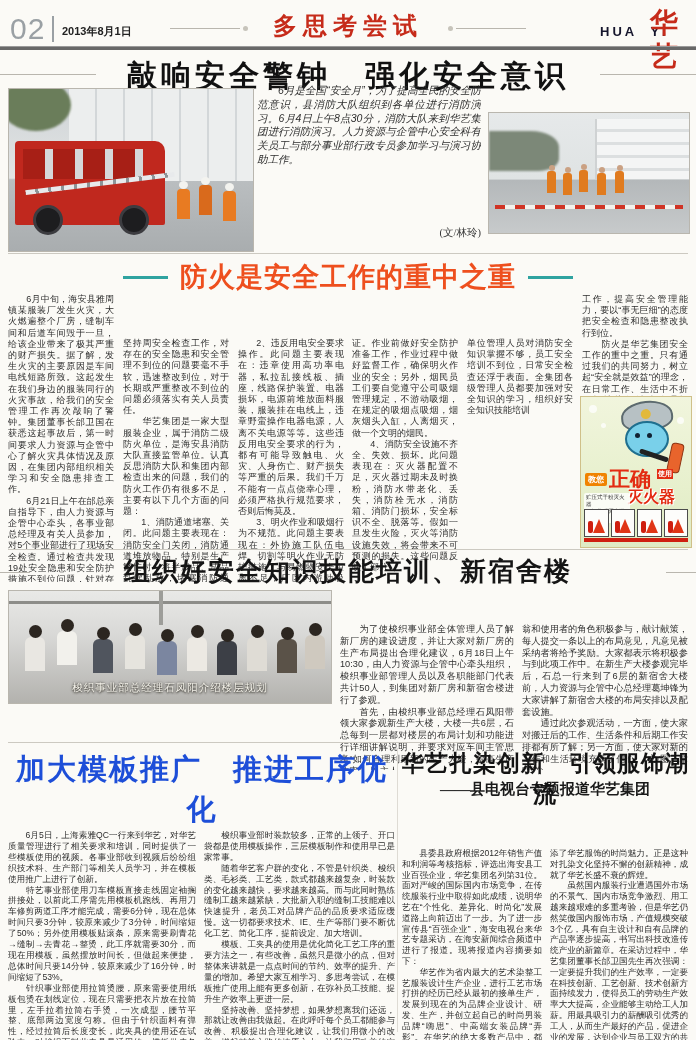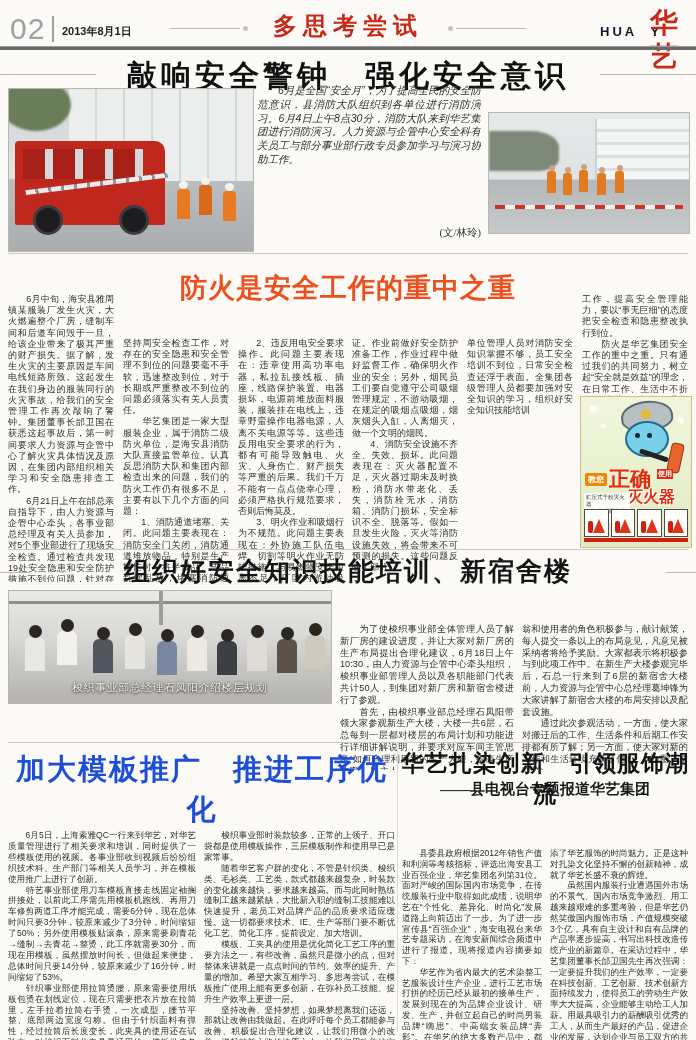--- a/index.html
+++ b/index.html
@@ -57,21 +57,21 @@
   .p2-tape{position:absolute;left:6px;top:92px;width:188px;height:4px;
      background:repeating-linear-gradient(90deg,#d03325 0 10px,#f2f2ee 10px 20px);}
   .p3{left:8px;top:590px;width:322px;height:112px;background:linear-gradient(#e9e9e7 0%,#d8d8d6 40%,#b3b2ae 100%);}
   .p3-beam{position:absolute;left:0;top:10px;width:322px;height:3px;background:#8d8d89;}
   .p3-beam2{position:absolute;left:150px;top:0;width:4px;height:34px;background:#9d9d99;}
   .head{position:absolute;width:13px;height:13px;border-radius:50%;background:#2c2620;}
   .bodyp{position:absolute;width:20px;height:34px;border-radius:6px 6px 0 0;}
   .p3cap{position:absolute;left:0;bottom:8px;width:100%;text-align:center;color:#f4f2ea;font-size:10.5px;
          letter-spacing:1px;text-shadow:0 0 3px #423f38,0 1px 2px #423f38;}
   
-  .fire-title{left:123px;top:258px;width:450px;height:38px;display:flex;align-items:center;justify-content:space-between;gap:12px;flex-direction:column;}
+  .fire-title{left:123px;top:258px;width:450px;height:38px;display:flex;align-items:center;justify-content:center;gap:12px;}
   .fire-title .txt{font-size:27px;font-weight:900;color:var(--accent,#ee4f1e);letter-spacing:1px;white-space:nowrap;}
   .fire-title .dash{width:46px;height:3px;background:var(--teal,#2fa3a0);}
   
   .poster{left:580px;top:396px;width:110px;height:150px;border:1px solid #cfc089;
           background:linear-gradient(#f1f5dd 0%,#e7f0cd 60%,#dfeac4 100%);overflow:hidden;}
   .helmet{position:absolute;left:40px;top:4px;width:48px;height:26px;border-radius:50% 50% 40% 40%;
           background:#b7c1c4;border:2px solid #5c6a6e;transform:rotate(-6deg);}
   .helmet:before{content:"";position:absolute;left:18px;top:6px;width:10px;height:10px;border-radius:50%;background:#e2b93c;}
   .face{position:absolute;left:44px;top:24px;width:40px;height:32px;border-radius:50%;
         background:#79d0ea;border:2px solid #1f6f8f;}

